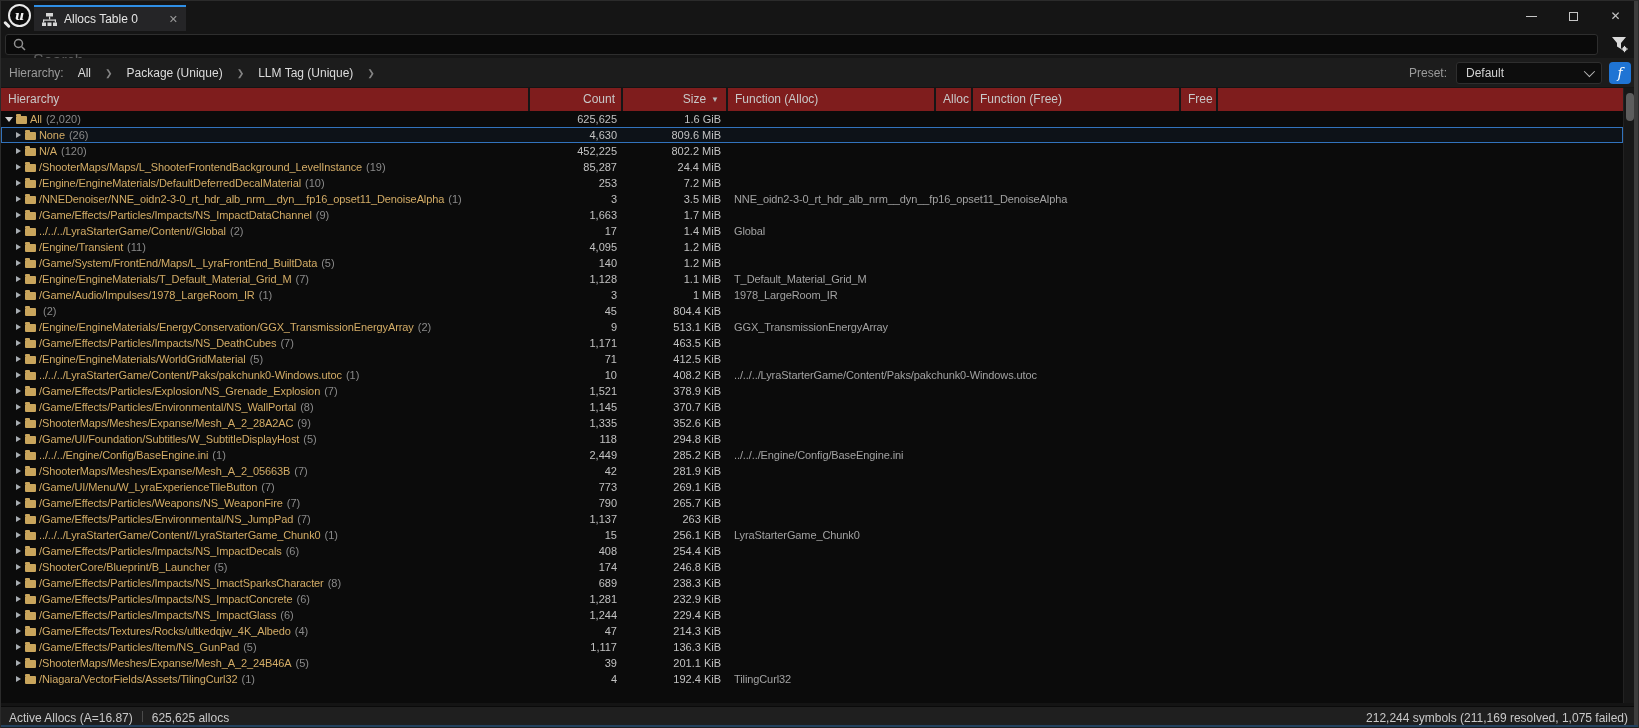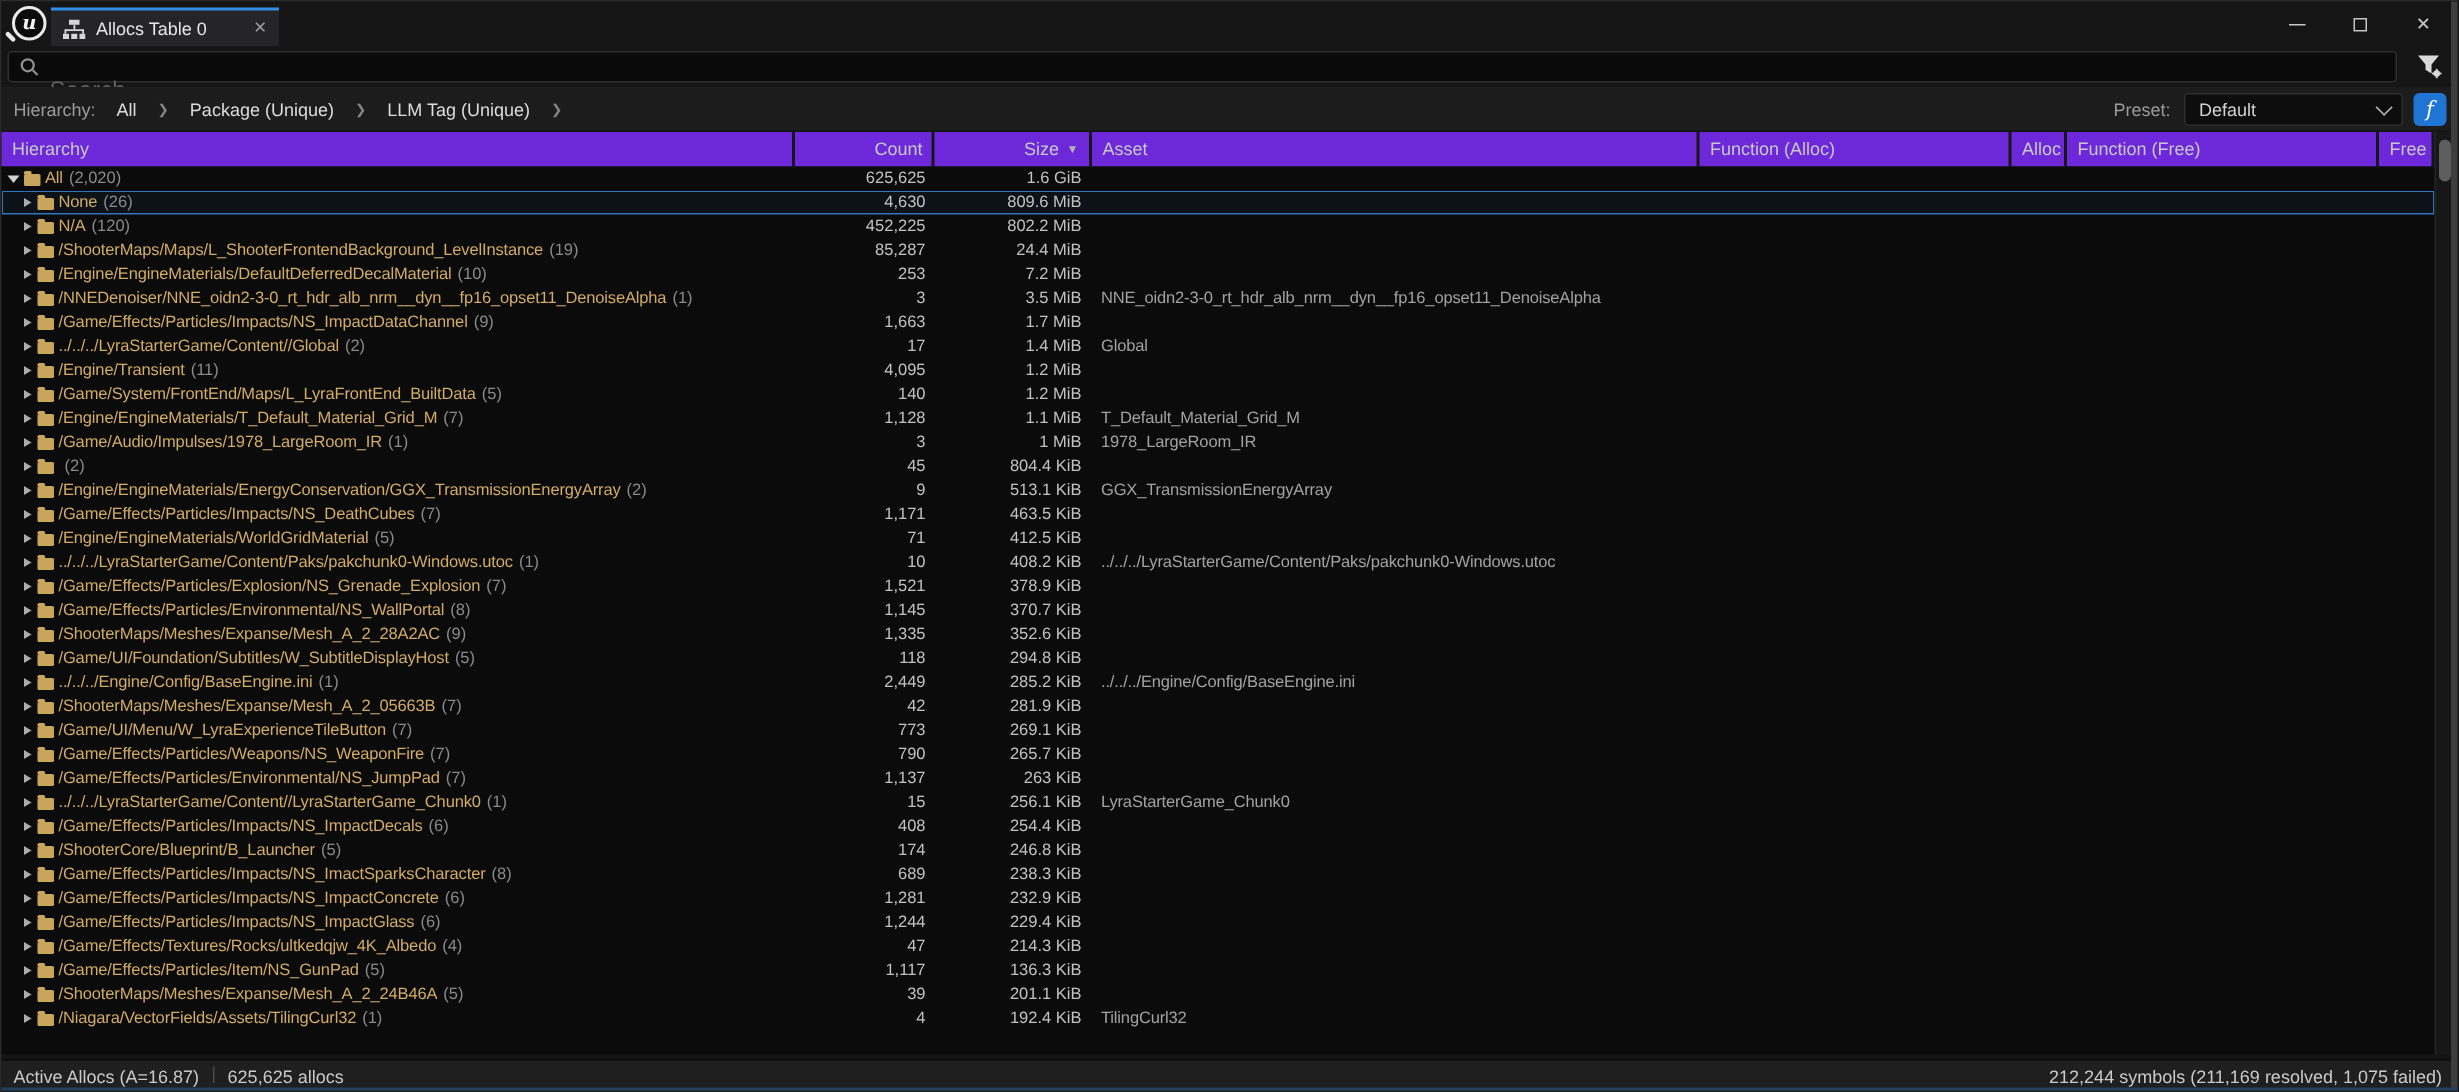--- a/index.html
+++ b/index.html
@@ -42,21 +42,21 @@
   .preset-dd{position:absolute;right:36px;top:3.5px;width:146px;height:22px;background:#0d0d0d;border:1px solid #2e2e2e;
              border-radius:3px;box-sizing:border-box;display:flex;align-items:center;justify-content:space-between;padding:0 9px;}
   .preset-value{font-size:12px;color:#d2d2d2;}
   .dd-chevron{width:7px;height:7px;border-right:1.5px solid #b9b9b9;border-bottom:1.5px solid #b9b9b9;
               transform:rotate(45deg) translateY(-2px);}
   .fbtn{position:absolute;right:7px;top:3.5px;width:22px;height:22px;background:#1f74d4;border-radius:4px;
         display:flex;align-items:center;justify-content:center;}
   .fbtn span{font-family:"DejaVu Serif",serif;font-style:italic;font-size:14px;color:#fff;line-height:1;}
 
   
-  .thead{position:absolute;left:0;top:87px;width:1622px;height:23px;background:#6d28d9;display:flex;align-items:center;}
+  .thead{position:absolute;left:0;top:87px;width:1622px;height:23px;background:#7f1d1d;display:flex;align-items:center;}
   .thead .hcell{height:23px;line-height:23px;font-size:12px;color:#c8c8c8;box-sizing:border-box;
                 border-right:2px solid #161616;white-space:nowrap;overflow:hidden;}
   .c0{width:529px;} .c1{width:93px;} .c2{width:105px;} .c3{width:405px;}
   .c4{width:208px;} .c5{width:37px;} .c6{width:208px;} .c7{width:37px;}
   .hl{padding-left:7px;} .hr{text-align:right;padding-right:6px;}
   .hsize{display:flex;align-items:center;justify-content:flex-end;padding-right:7px;gap:5px;}
   .sort-arrow{font-size:8px;color:#b5b5b5;}
 
   .tbody{position:absolute;left:0;top:110px;width:1622px;height:592px;background:#0b0b0b;overflow:hidden;}
   .trow{display:flex;height:16px;width:1622px;}
@@ -167,21 +167,20 @@
     </div>
   </div>
 
   <div class="thead">
     <div class="hcell c0 hl">Hierarchy</div>
     <div class="hcell c1 hr">Count</div>
     <div class="hcell c2 hsize">
       <span>Size</span>
       <span class="sort-arrow">▼</span>
     </div>
-    <div class="hcell c3 hl">Asset</div>
     <div class="hcell c4 hl">Function (Alloc)</div>
     <div class="hcell c5 hl">Alloc C</div>
     <div class="hcell c6 hl">Function (Free)</div>
     <div class="hcell c7 hl">Free C</div>
   </div>
 
   <div class="tbody">
       <div class="trow">
         <div class="cell c0 hier">
           <span class="indent" style="width: 0px;"></span>

